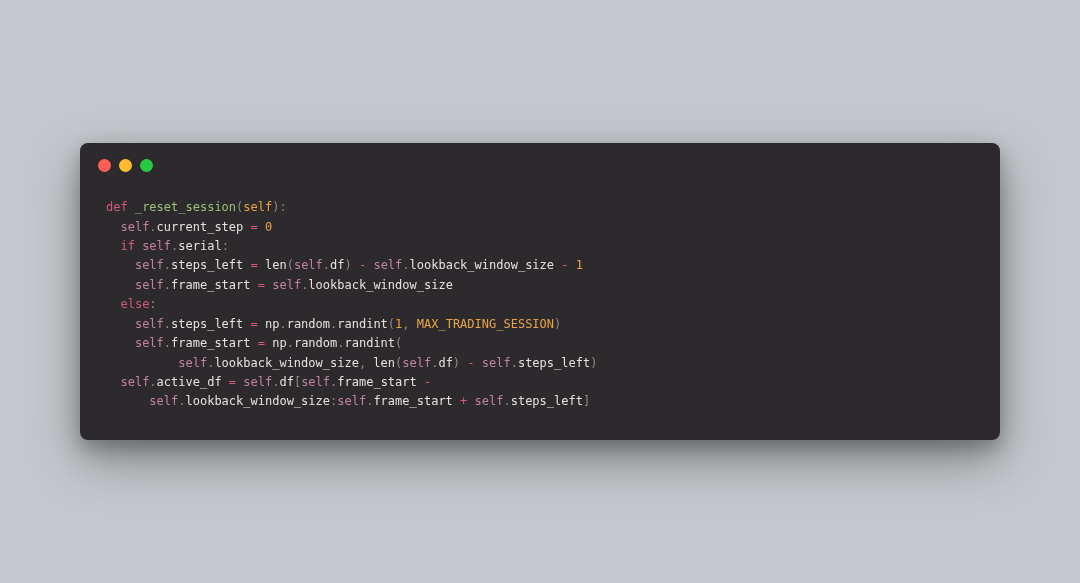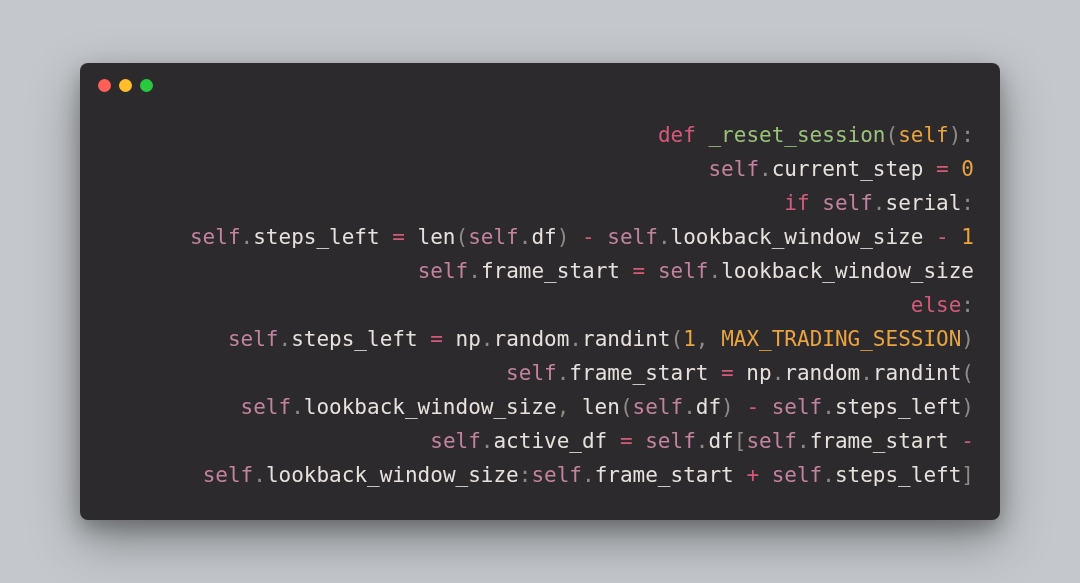--- a/index.html
+++ b/index.html
@@ -27,25 +27,24 @@
     .dot {
       width: 13px;
       height: 13px;
       border-radius: 50%;
     }
     .dot.red { background: #ff5f56; }
     .dot.yellow { background: #ffbd2e; }
     .dot.green { background: #27c93f; }
     .code {
       padding: 18px 26px 28px 26px;
-      font-size: 21px;
+      font-size: 12px;
       line-height: 1.62;
       color: #e6e1dc;
       white-space: pre;
-      text-align: right;
     }
     .kw { color: #d35b7a; }
     .fn { color: #9bc27a; }
     .param { color: #e8a440; }
     .self { color: #c2839e; }
     .pun { color: #8e8a85; }
     .op { color: #d35b7a; }
     .num { color: #e8a440; }
     .const { color: #e8a440; }
     .id { color: #e6e1dc; }

